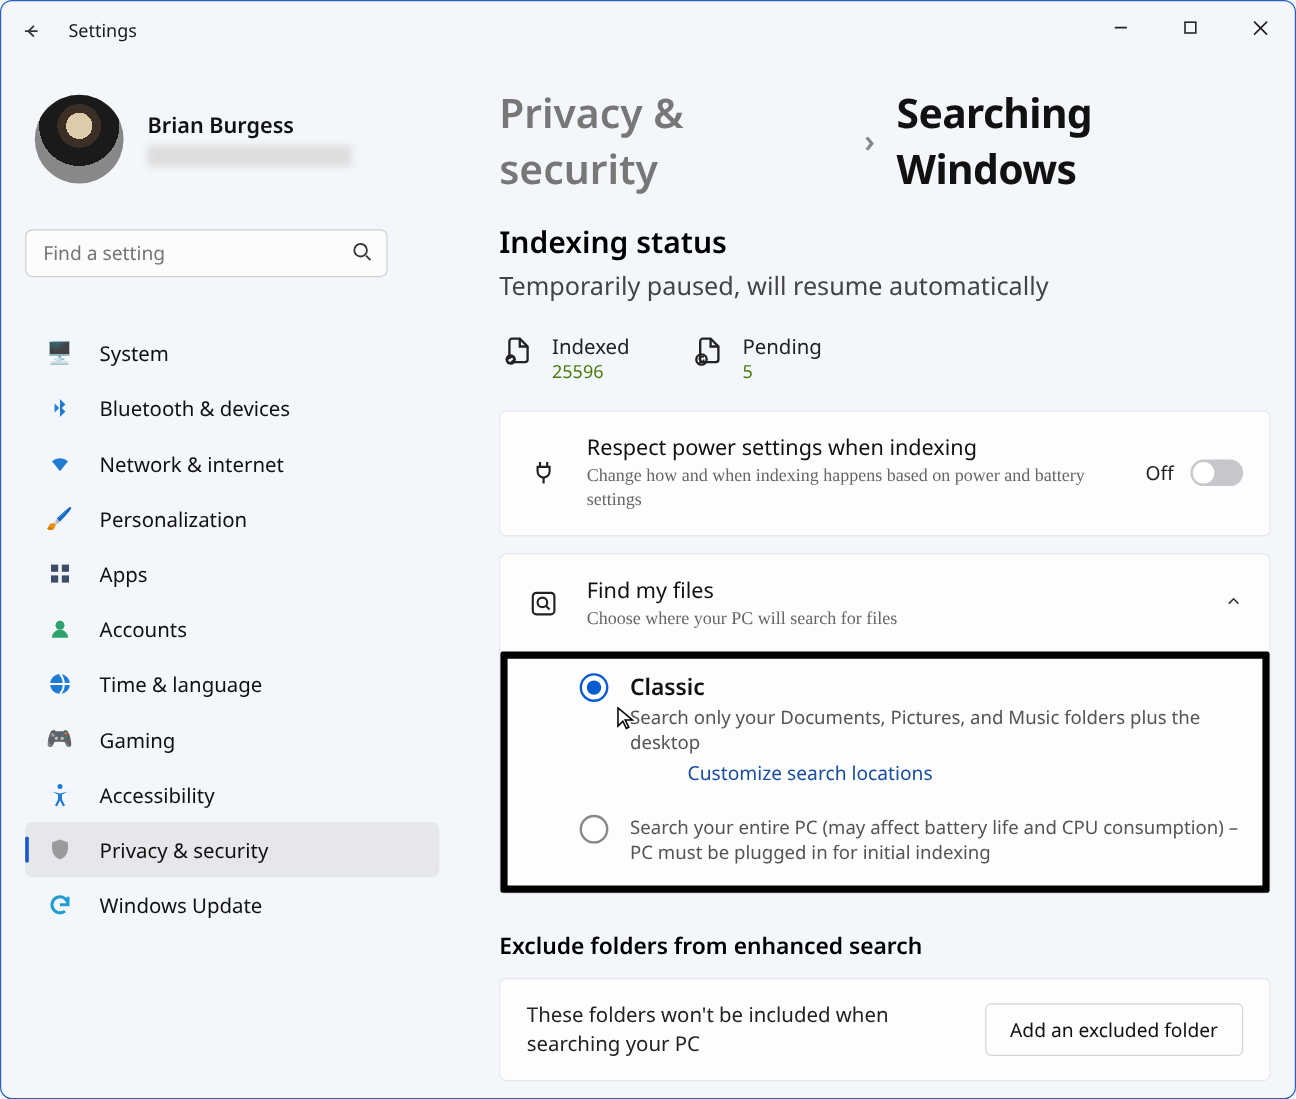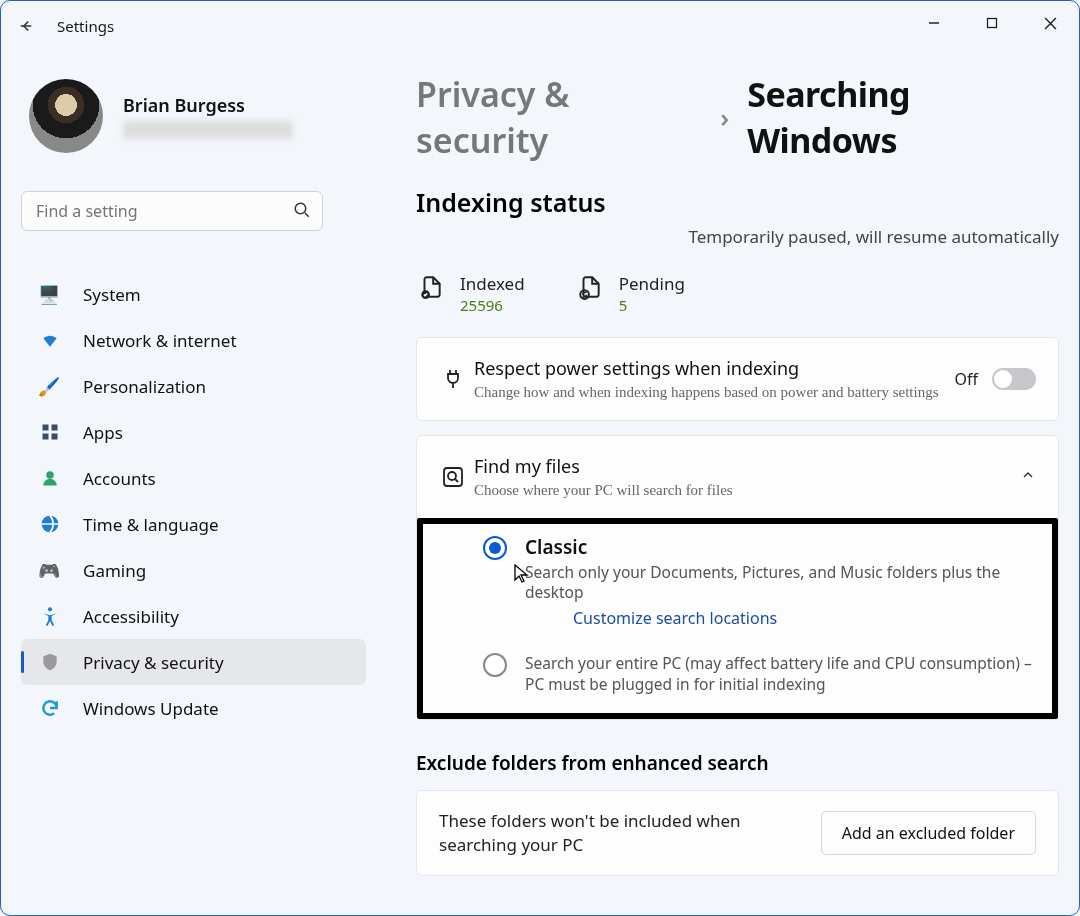--- a/index.html
+++ b/index.html
@@ -28,29 +28,29 @@
   .nav-item.selected::before { content:""; position:absolute; left:0; top:12px; bottom:12px; width:3px; background:#1957c8; border-radius:3px; }
   .nav-item .ic { width:22px; height:22px; display:flex; align-items:center; justify-content:center; font-size:18px; }
 
   
   .main { position:absolute; left:415px; right:20px; top:70px; bottom:0; overflow:hidden; }
   .breadcrumb { display:flex; align-items:center; gap:18px; font-size:34px; font-weight:600; color:#111; }
   .breadcrumb .root { color:#777; font-weight:600; }
   .breadcrumb .sep { color:#888; font-size:26px; }
   .breadcrumb .leaf { font-weight:700; letter-spacing:-0.5px; }
   h2.idx { font-size:25px; font-weight:600; margin-top:22px; }
-  .idx-sub { font-size:17px; color:#444; margin-top:6px;text-align:right; }
+  .idx-sub { font-size:21px; color:#444; margin-top:6px; }
   .stats { display:flex; gap:50px; margin-top:24px; }
   .stat { display:flex; gap:14px; align-items:flex-start; }
   .stat .ic { width:30px; height:30px; color:#222; display:flex; align-items:center; justify-content:center; }
   .stat .lbl { font-size:17px; color:#222; }
   .stat .val { font-size:15px; color:#4d7c0f; }
 
   .card { background:#fdfdfe; border:1px solid #e4e6ea; border-radius:6px; margin-top:22px; }
-  .card-row { display:flex; align-items:center; padding:18px 22px; gap:7px; }
+  .card-row { display:flex; align-items:center; padding:18px 22px; gap:22px; }
   .card-ic { width:28px; height:28px; display:flex; align-items:center; justify-content:center; color:#222; flex:0 0 auto; }
   .card-body { flex:1; }
   .card-body .ttl { font-size:18px; color:#111; }
   .card-body .sub { font-size:15px; color:#666; margin-top:2px; line-height:1.35;font-family:Liberation Serif, serif; }
   .card-right { display:flex; align-items:center; gap:14px; }
   .toggle-lbl { font-size:16px; color:#222; }
   .toggle { width:44px; height:22px; border-radius:11px; background:#c5c7cb; position:relative; }
   .toggle::after { content:""; position:absolute; left:2px; top:2px; width:18px; height:18px; border-radius:50%; background:#fff; }
   .chev { color:#333; }
 
@@ -117,20 +117,28 @@
       <svg width="18" height="18" viewBox="0 0 24 24" fill="none" stroke="currentColor" stroke-width="2">
           <circle cx="10" cy="10" r="7"></circle>
           <path d="M21 21l-5-5"></path>
         </svg>
     </span>
   </div>
   <div class="nav">
     <div class="nav-item">
         <span class="ic" style="color:#1e7dd2">🖥️</span>
         <span>System</span>
+      </div>
+    <div class="nav-item">
+        <span class="ic" style="color:#1e7dd2">
+      <svg width="18" height="18" viewBox="0 0 24 24" fill="#1e7dd2">
+            <path d="M12 2l6 6-4 4 4 4-6 6V2zM6 7l5 5-5 5"></path>
+          </svg>
+    </span>
+        <span>Bluetooth &amp; devices</span>
       </div>
     <div class="nav-item">
         <span class="ic" style="color:#1e7dd2">
       <svg width="20" height="20" viewBox="0 0 24 24" fill="#1e7dd2">
             <path d="M12 20l8-10a12 12 0 00-16 0l8 10z"></path>
           </svg>
     </span>
         <span>Network &amp; internet</span>
       </div>
     <div class="nav-item">

